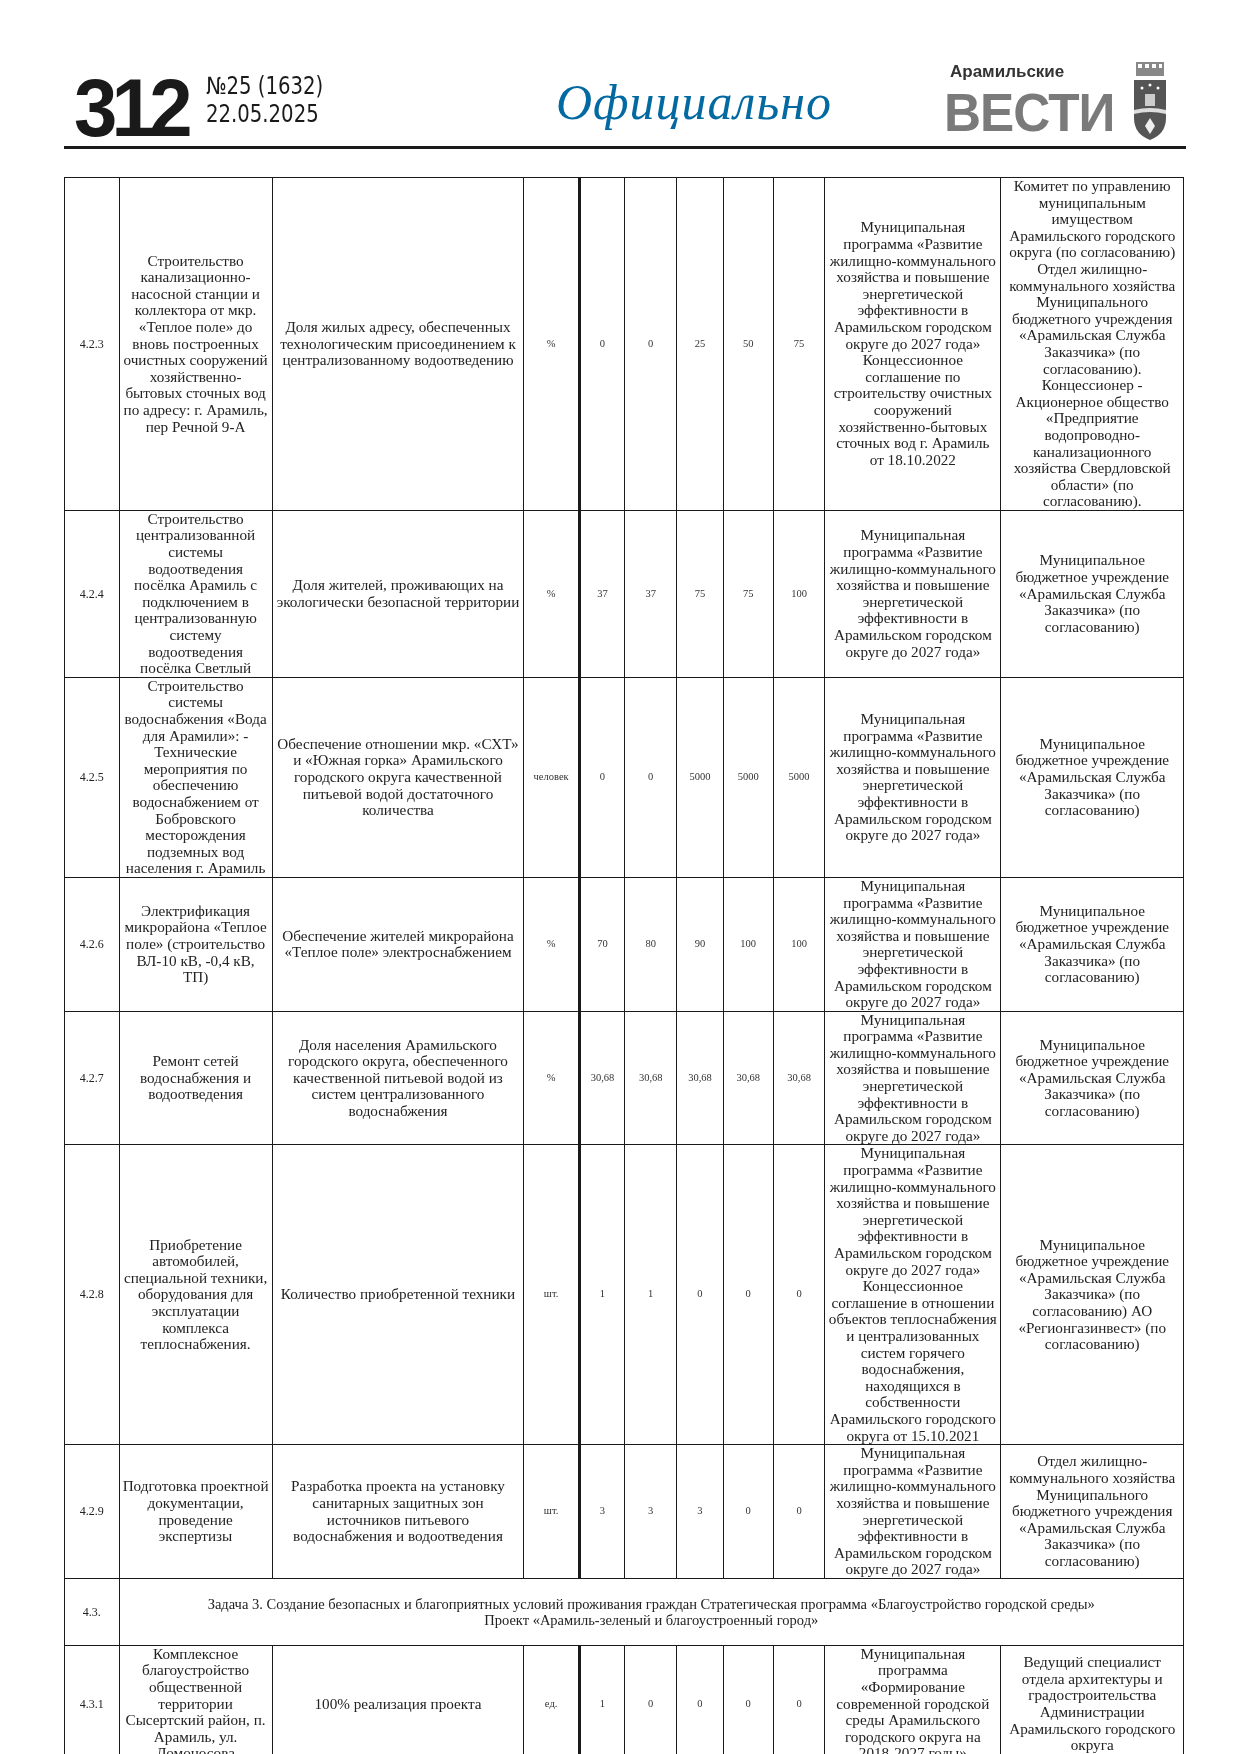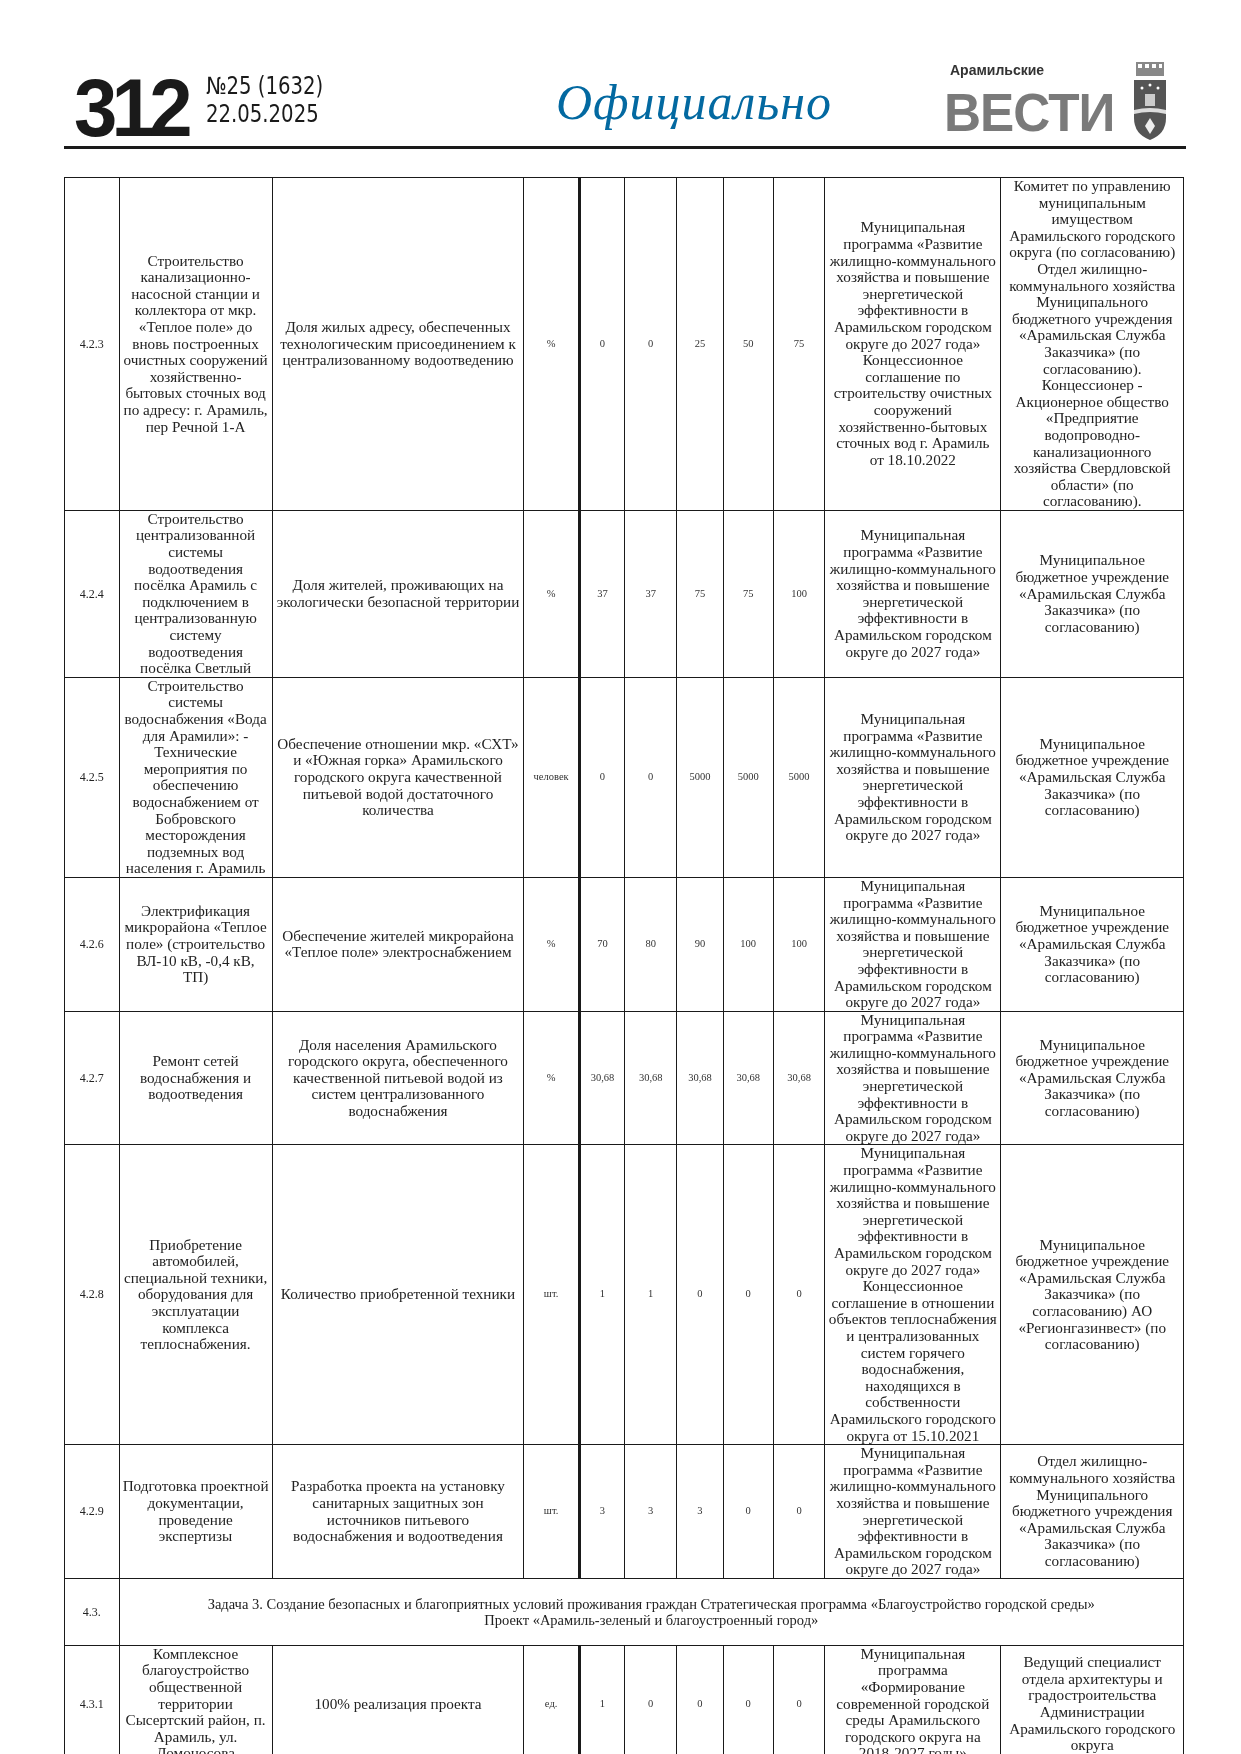--- a/index.html
+++ b/index.html
@@ -3,21 +3,21 @@
 <meta charset="utf-8">
 <style>
   html, body { margin:0; padding:0; background:#ffffff; }
   body { width:1241px; height:1754px; position:relative; overflow:hidden; font-family:"Liberation Serif", serif; color:#1a1a1a; }
 
   .header { position:absolute; left:64px; top:60px; width:1122px; height:90px; }
   .page-num { position:absolute; left:10px; top:8px; font-family:"Liberation Sans", sans-serif; font-weight:bold; font-size:82px; letter-spacing:-6px; line-height:80px; color:#1a1a1a; transform:scaleX(0.95); transform-origin:left; }
   .issue { position:absolute; left:142px; top:12px; font-family:"DejaVu Sans", sans-serif; font-size:24px; line-height:28px; color:#1a1a1a; transform:scaleX(0.82); transform-origin:left; }
   .section-title { position:absolute; left:492px; top:12px; font-family:"Liberation Serif", serif; font-style:italic; font-size:50px; line-height:60px; color:#0369a1; letter-spacing:1px; }
   .brand { position:absolute; left:880px; top:2px; width:170px; height:80px; }
-  .brand-top { position:absolute; left:6px; top:0; font-family:"Liberation Sans", sans-serif; font-weight:bold; font-size:14px; color:#333; }
+  .brand-top { position:absolute; left:6px; top:0; font-family:"Liberation Sans", sans-serif; font-weight:bold; font-size:17px; color:#333; }
   .brand-main { position:absolute; left:0; top:20px; font-family:"Liberation Sans", sans-serif; font-weight:bold; font-size:54px; line-height:60px; color:#7a7a7a; letter-spacing:-1px; transform:scaleX(0.95); transform-origin:left; }
   .coat { position:absolute; left:1066px; top:0px; width:40px; height:82px; }
   .header-rule { position:absolute; left:64px; top:146px; width:1122px; height:3px; background:#1a1a1a; }
 
   table.plan { position:absolute; left:64px; top:177px; width:1120px; border-collapse:collapse; table-layout:fixed; }
   table.plan td { border:1.3px solid #1a1a1a; text-align:center; vertical-align:middle; padding:0 3px; font-size:15.2px; line-height:16.6px; color:#222; }
   table.plan td.num { font-size:12px; }
   table.plan td.val { font-size:10.5px; color:#333; }
   table.plan td.unit { font-size:10.5px; color:#333; }
   table.plan td.thick-left { border-left:3px solid #1a1a1a; }
@@ -64,21 +64,21 @@
       <col style="width:50px">
     <col style="width:44px">
       <col style="width:48px">
       <col style="width:49px">
     <col style="width:168px">
       <col style="width:174px">
   </colgroup>
   <tbody id="rows">
       <tr style="height: 282px;">
     <td class="num">4.2.3</td>
-    <td>Строительство канализационно-насосной станции и коллектора от мкр. «Теплое поле» до вновь построенных очистных сооружений хозяйственно-бытовых сточных вод по адресу: г. Арамиль, пер Речной 1-А</td>
+    <td>Строительство канализационно-насосной станции и коллектора от мкр. «Теплое поле» до вновь построенных очистных сооружений хозяйственно-бытовых сточных вод по адресу: г. Арамиль, пер Речной 9-А</td>
     <td>Доля жилых адресу, обеспеченных технологическим присоединением к централизованному водоотведению</td>
     <td class="unit">%</td>
     <td class="val thick-left">0</td>
     <td class="val">0</td>
     <td class="val">25</td>
     <td class="val">50</td>
     <td class="val">75</td>
     <td>Муниципальная программа «Развитие жилищно-коммунального хозяйства и повышение энергетической эффективности в Арамильском городском округе до 2027 года» Концессионное соглашение по строительству очистных сооружений хозяйственно-бытовых сточных вод г. Арамиль от 18.10.2022</td>
     <td>Комитет по управлению муниципальным имуществом Арамильского городского округа (по согласованию) Отдел жилищно-коммунального хозяйства Муниципального бюджетного учреждения «Арамильская Служба Заказчика» (по согласованию). Концессионер - Акционерное общество «Предприятие водопроводно-канализационного хозяйства Свердловской области» (по согласованию).</td>
   </tr>

